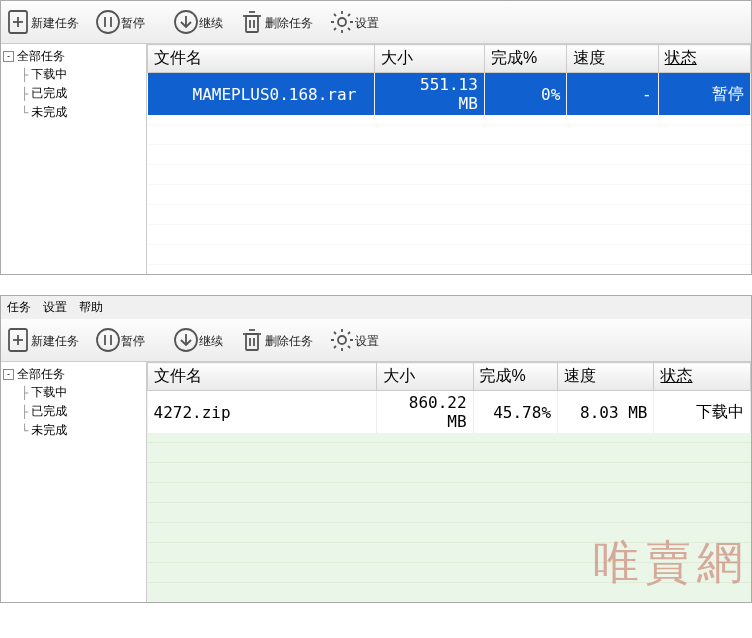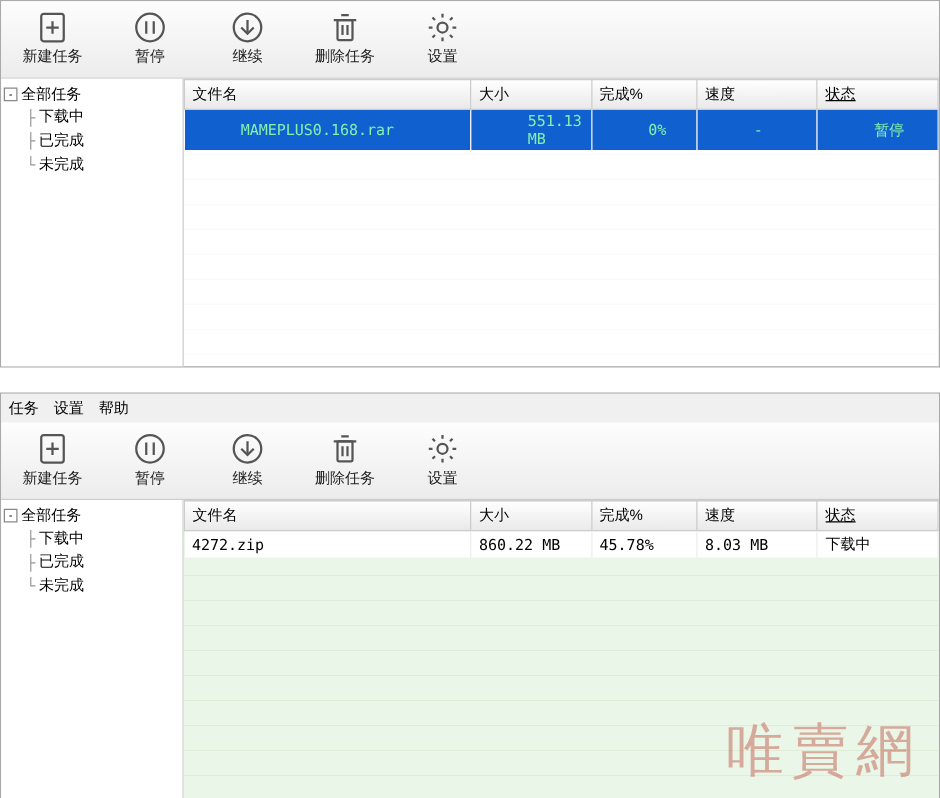--- a/index.html
+++ b/index.html
@@ -1,43 +1,43 @@
 <!DOCTYPE html>
 <html><head>
 <meta charset="utf-8">
 <style>
 * { margin: 0; padding: 0; box-sizing: border-box; }
 body { font-family: "Microsoft YaHei", "SimSun", sans-serif; font-size: 12px; background: #fff; width: 752px; }
 .window { border: 1px solid #aaa; background: #fff; }
 .menubar { background: #f0f0f0; padding: 3px 6px; font-size: 12px; display: flex; gap: 12px; }
 .menubar span { cursor: default; }
 .toolbar { background: linear-gradient(#fdfdfd, #ececec); border-bottom: 1px solid #ccc; display: flex; padding: 4px 2px; }
-.tbtn { display: flex; flex-direction: column; align-items: center; justify-content: center; width: 78px; padding: 4px 0; cursor: pointer; }
+.tbtn { display: flex; align-items: center; justify-content: center; width: 78px; padding: 4px 0; cursor: pointer; }
 .tbtn svg { width: 26px; height: 26px; stroke: #555; fill: none; stroke-width: 1.8; }
 .tbtn-label { font-size: 12px; margin-top: 2px; color: #222; }
 .body { display: flex; height: 230px; }
 .body2 { display: flex; height: 240px; }
 .sidebar { width: 146px; border-right: 1px solid #ccc; background: #fff; padding: 4px 2px; font-size: 12px; }
 .tree-root { display: flex; align-items: center; gap: 3px; }
 .tree-toggle { width: 11px; height: 11px; border: 1px solid #888; display: inline-flex; align-items: center; justify-content: center; font-size: 9px; line-height: 1; cursor: pointer; }
 .tree-children { margin-left: 18px; }
 .tree-item { padding: 1px 0; display: flex; align-items: center; gap: 3px; cursor: pointer; }
 .tree-line { color: #999; font-family: monospace; }
 .main { flex: 1; overflow: hidden; position: relative; }
-.grid { width: 100%; border-collapse: collapse; font-size: 12px; }
+.grid { width: 100%; border-collapse: collapse; font-size: 16px; }
 .grid th { background: linear-gradient(#fefefe, #e9e9e9); border: 1px solid #ccc; font-weight: normal; padding: 3px 6px; text-align: left; }
 .grid th:first-child { text-align: left; }
-.grid td { border-right: 1px solid #eee; padding: 2px 6px; text-align: left; font-family: "SimSun", monospace; }
+.grid td { border-right: 1px solid #eee; padding: 2px 6px; text-align: right; font-family: "SimSun", monospace; }
 .grid td:first-child { text-align: left; }
-.grid tr.selected td { background: #1060d0; color: #86efac; padding-left: 45px; }
+.grid tr.selected td { background: #1060d0; color: #ffffff; padding-left: 45px; }
 .grid-body { background: #fff; }
 .grid-striped { background-image: linear-gradient(#f7f7f7 1px, transparent 1px); background-size: 100% 20px; height: 100%; }
 .grid-green { background: #eaf6e8 !important; }
 .grid-green .grid-striped { background-image: linear-gradient(#e0ecd8 1px, transparent 1px); }
-.watermark { position: absolute; right: 14px; bottom: 8px; text-align: right; pointer-events: none; opacity: 0.4; }
+.watermark { position: absolute; right: 2px; bottom: 8px; text-align: right; pointer-events: none; opacity: 0.4; }
 .watermark .cn { font-size: 46px; color: #b83a2a; font-family: "KaiTi","SimSun",serif; letter-spacing: 6px; }
 .watermark .url { font-size: 22px; color: #b83a2a; letter-spacing: 2px; font-family: Georgia, serif; }
 .col-fn { width: 38%; }
 .col-sz { width: 16%; }
 .col-pc { width: 14%; }
 .col-sp { width: 16%; }
 .col-st { width: 16%; text-decoration: underline; }
 </style>
 </head>
 <body>

